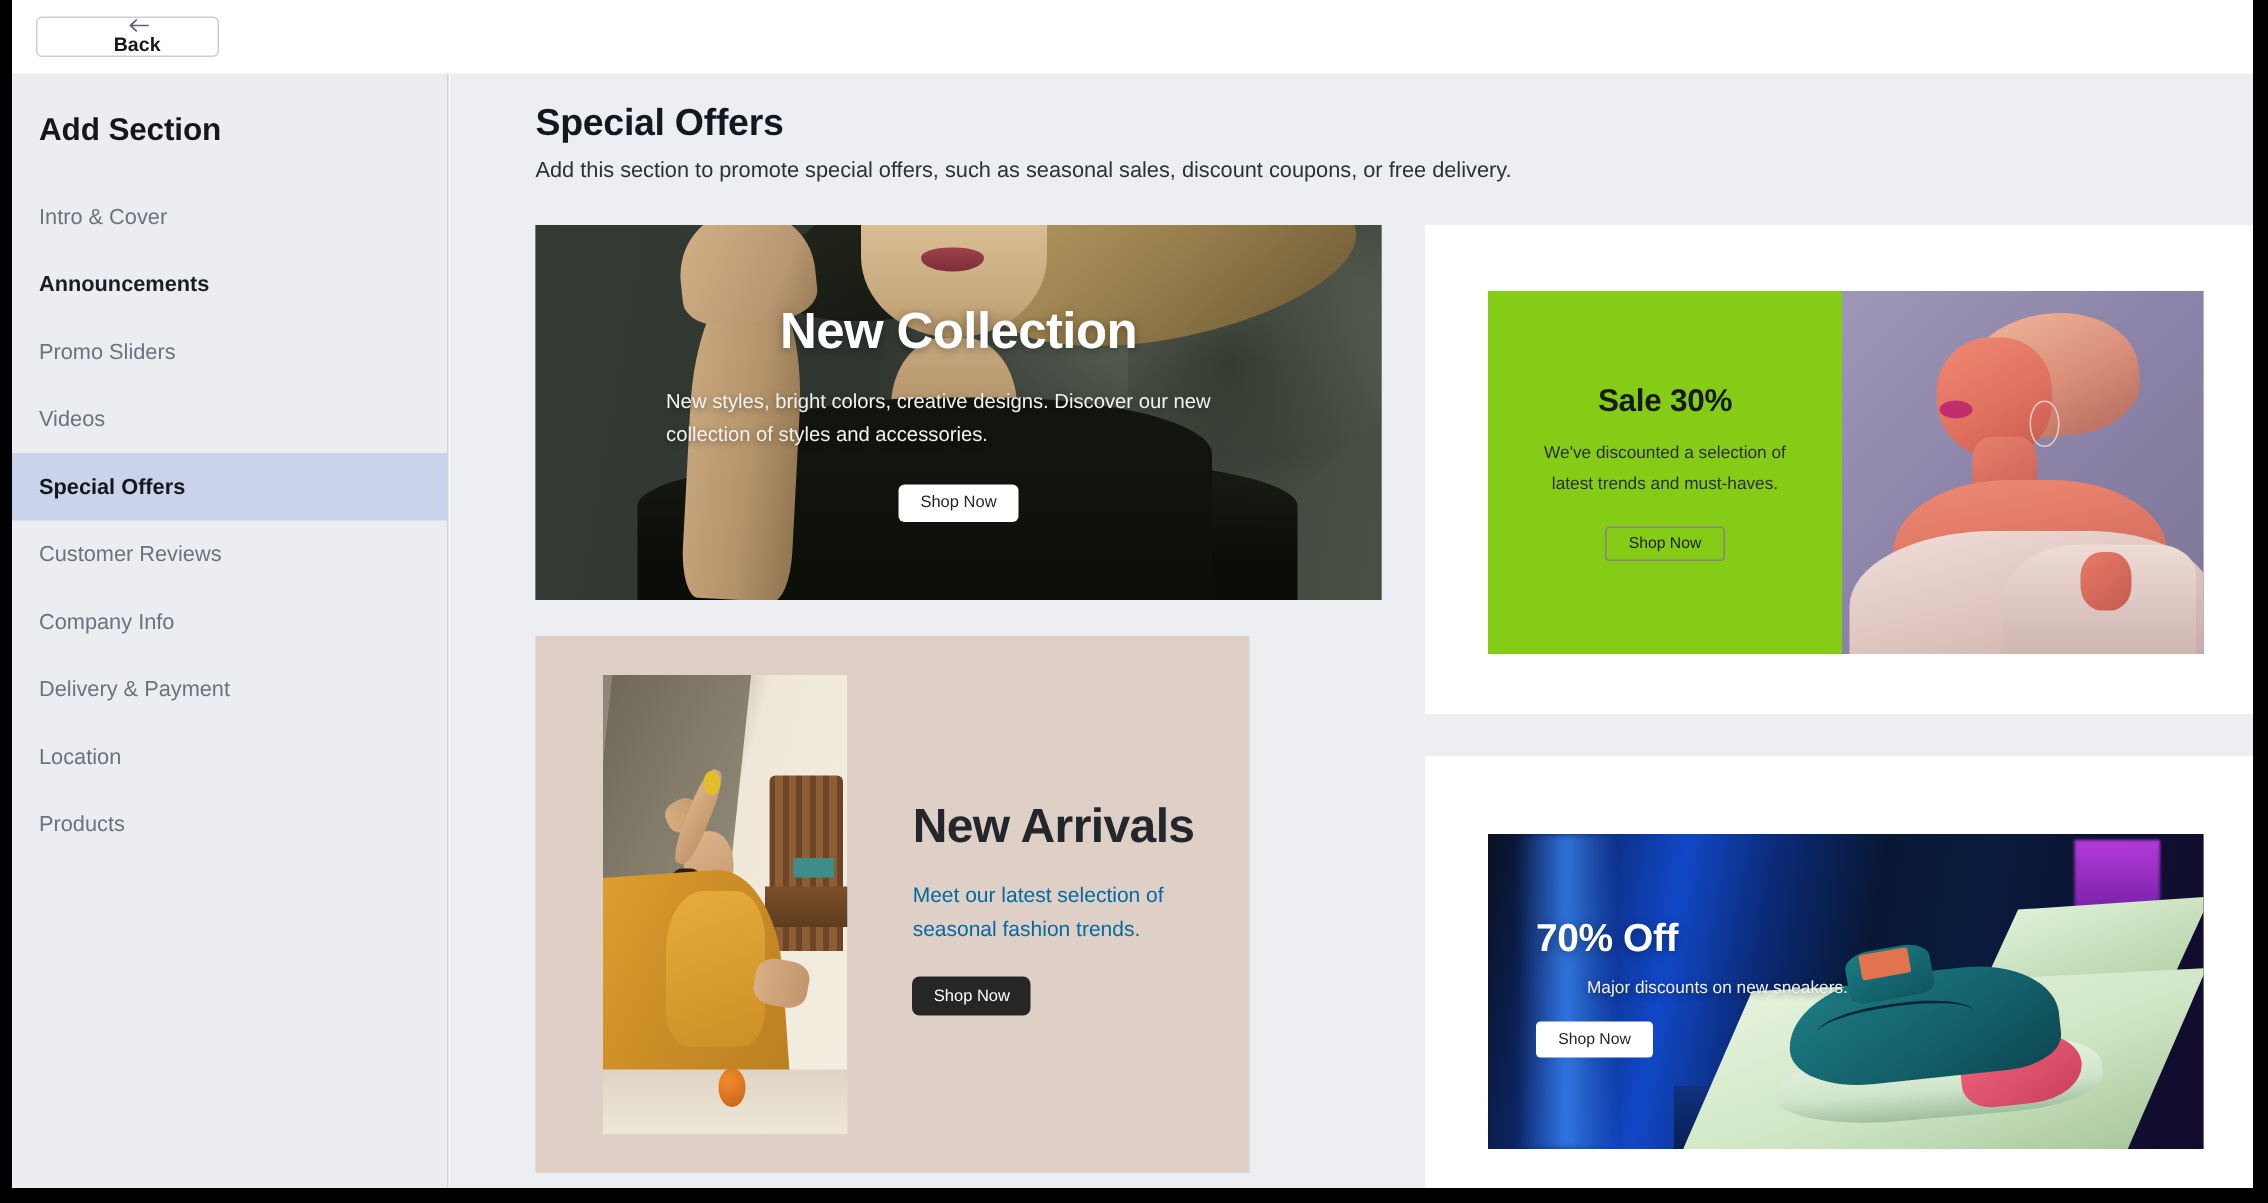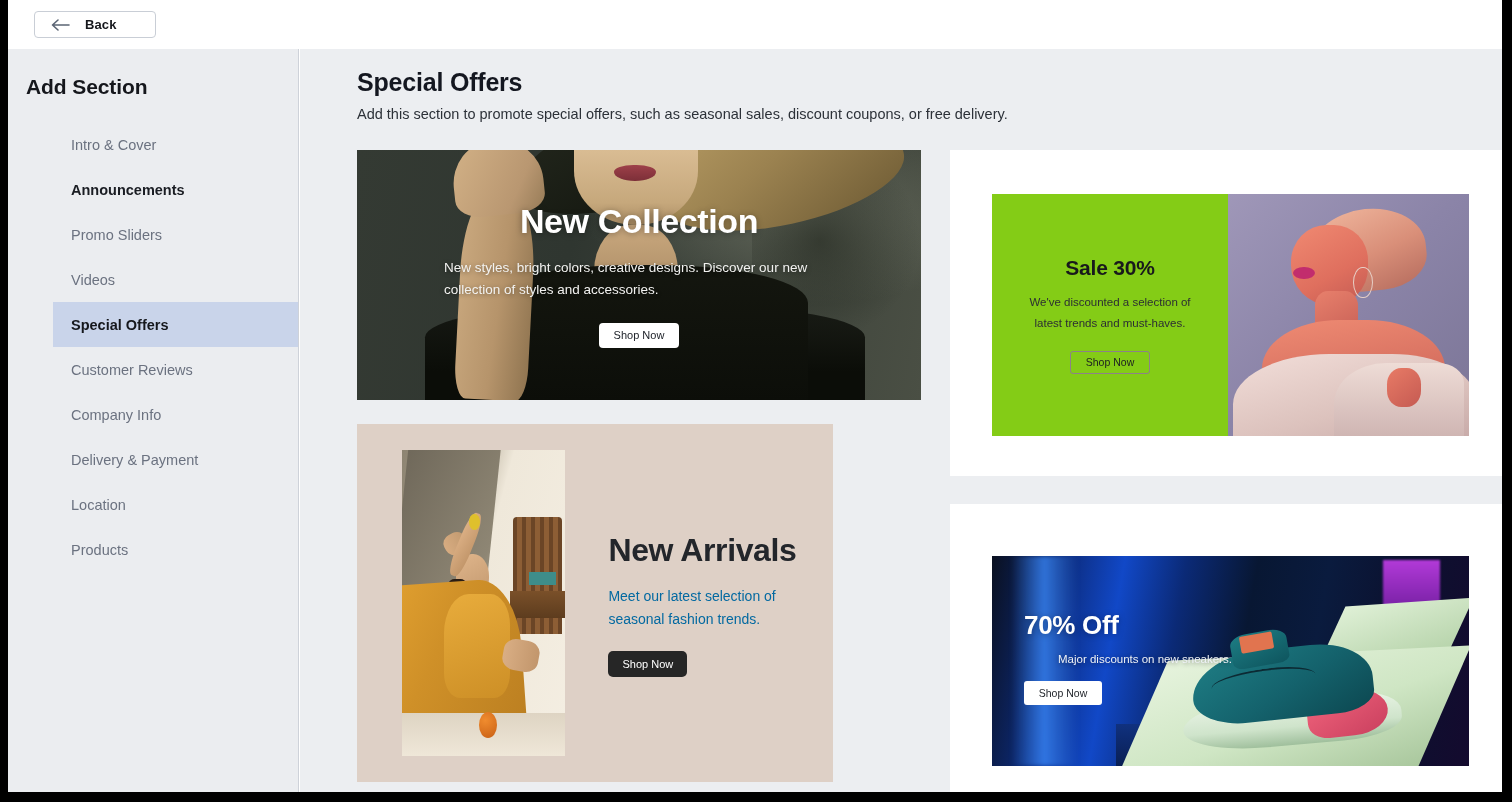--- a/index.html
+++ b/index.html
@@ -17,27 +17,28 @@
     overflow: hidden;
   }
 
   
   .topbar {
     position: absolute; left: 0; top: 0;
     width: 1494px; height: 49px;
     background: #ffffff;
   }
   .back-btn {
-    position: absolute; left: 26px; top: 11px;
+    position: absolute; left: 16px; top: 11px;
     width: 122px; height: 27px;
     background: #ffffff;
     border: 1px solid #c9ced6;
     border-radius: 4px;
     display: flex; align-items: center;
     cursor: pointer;
+    flex-direction: column;
   }
   .back-arrow {
     width: 22px; height: 14px;
     margin-left: 15px;
     display: block;
   }
   .back-label {
     font-size: 13px; font-weight: bold;
     color: #15171c;
     margin-left: 13px;
@@ -50,21 +51,21 @@
     width: 291px; height: 743px;
     background: #ebedf0;
     border-right: 1px solid #ced2d9;
   }
   .sidebar-title {
     font-size: 21px; font-weight: bold;
     color: #15171c;
     margin: 26px 0 0 18px;
     letter-spacing: -0.1px;
   }
-  .nav { margin-top: 23px; padding-left: 45px; }
+  .nav { margin-top: 23px; }
   .nav-item {
     height: 45px;
     display: flex; align-items: center;
     padding-left: 18px;
     font-size: 14.5px;
     color: #6b7280;
     cursor: pointer;
   }
   .nav-item.strong { color: #1a1d23; font-weight: 600; }
   .nav-item.selected {

